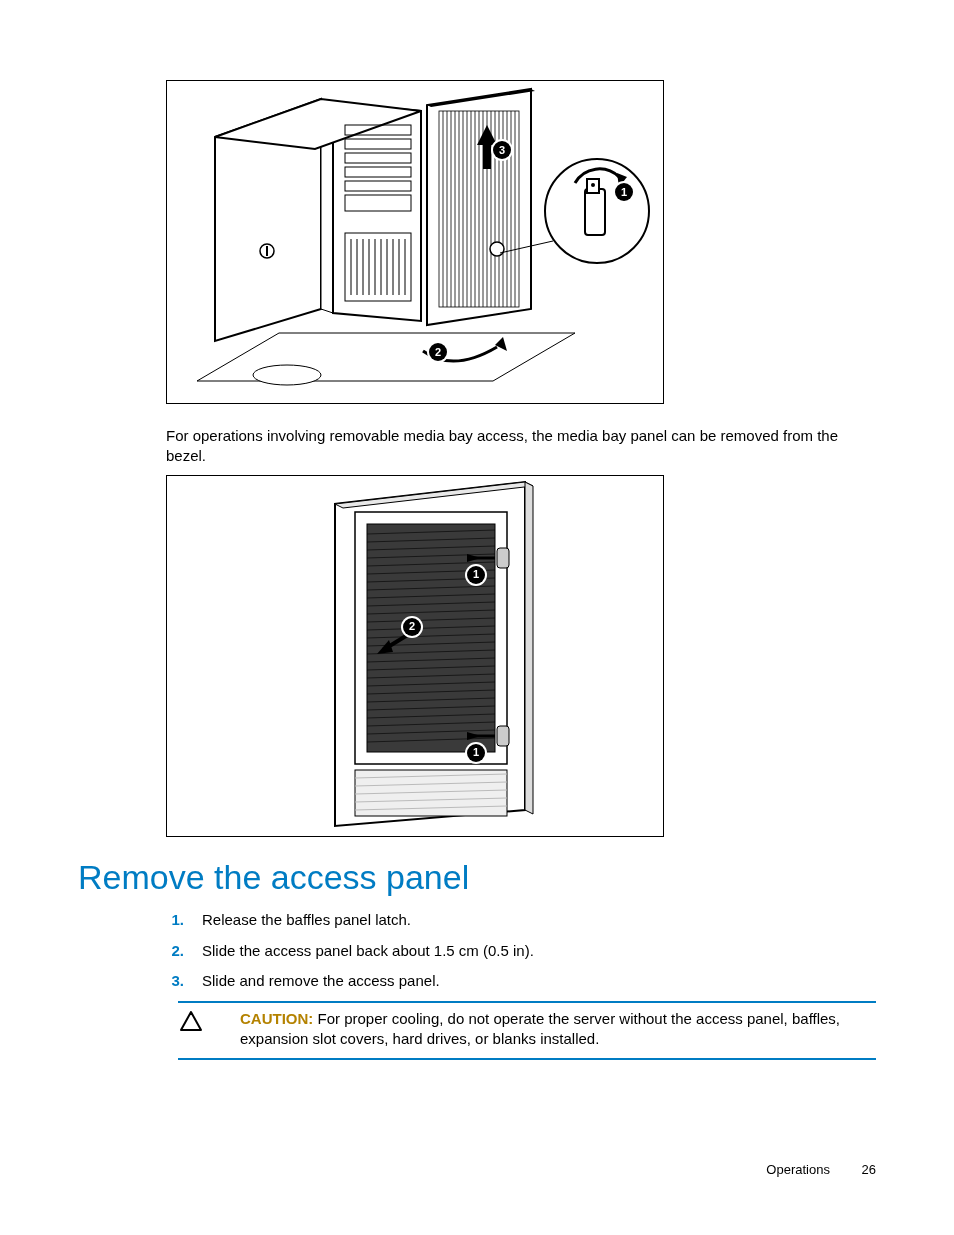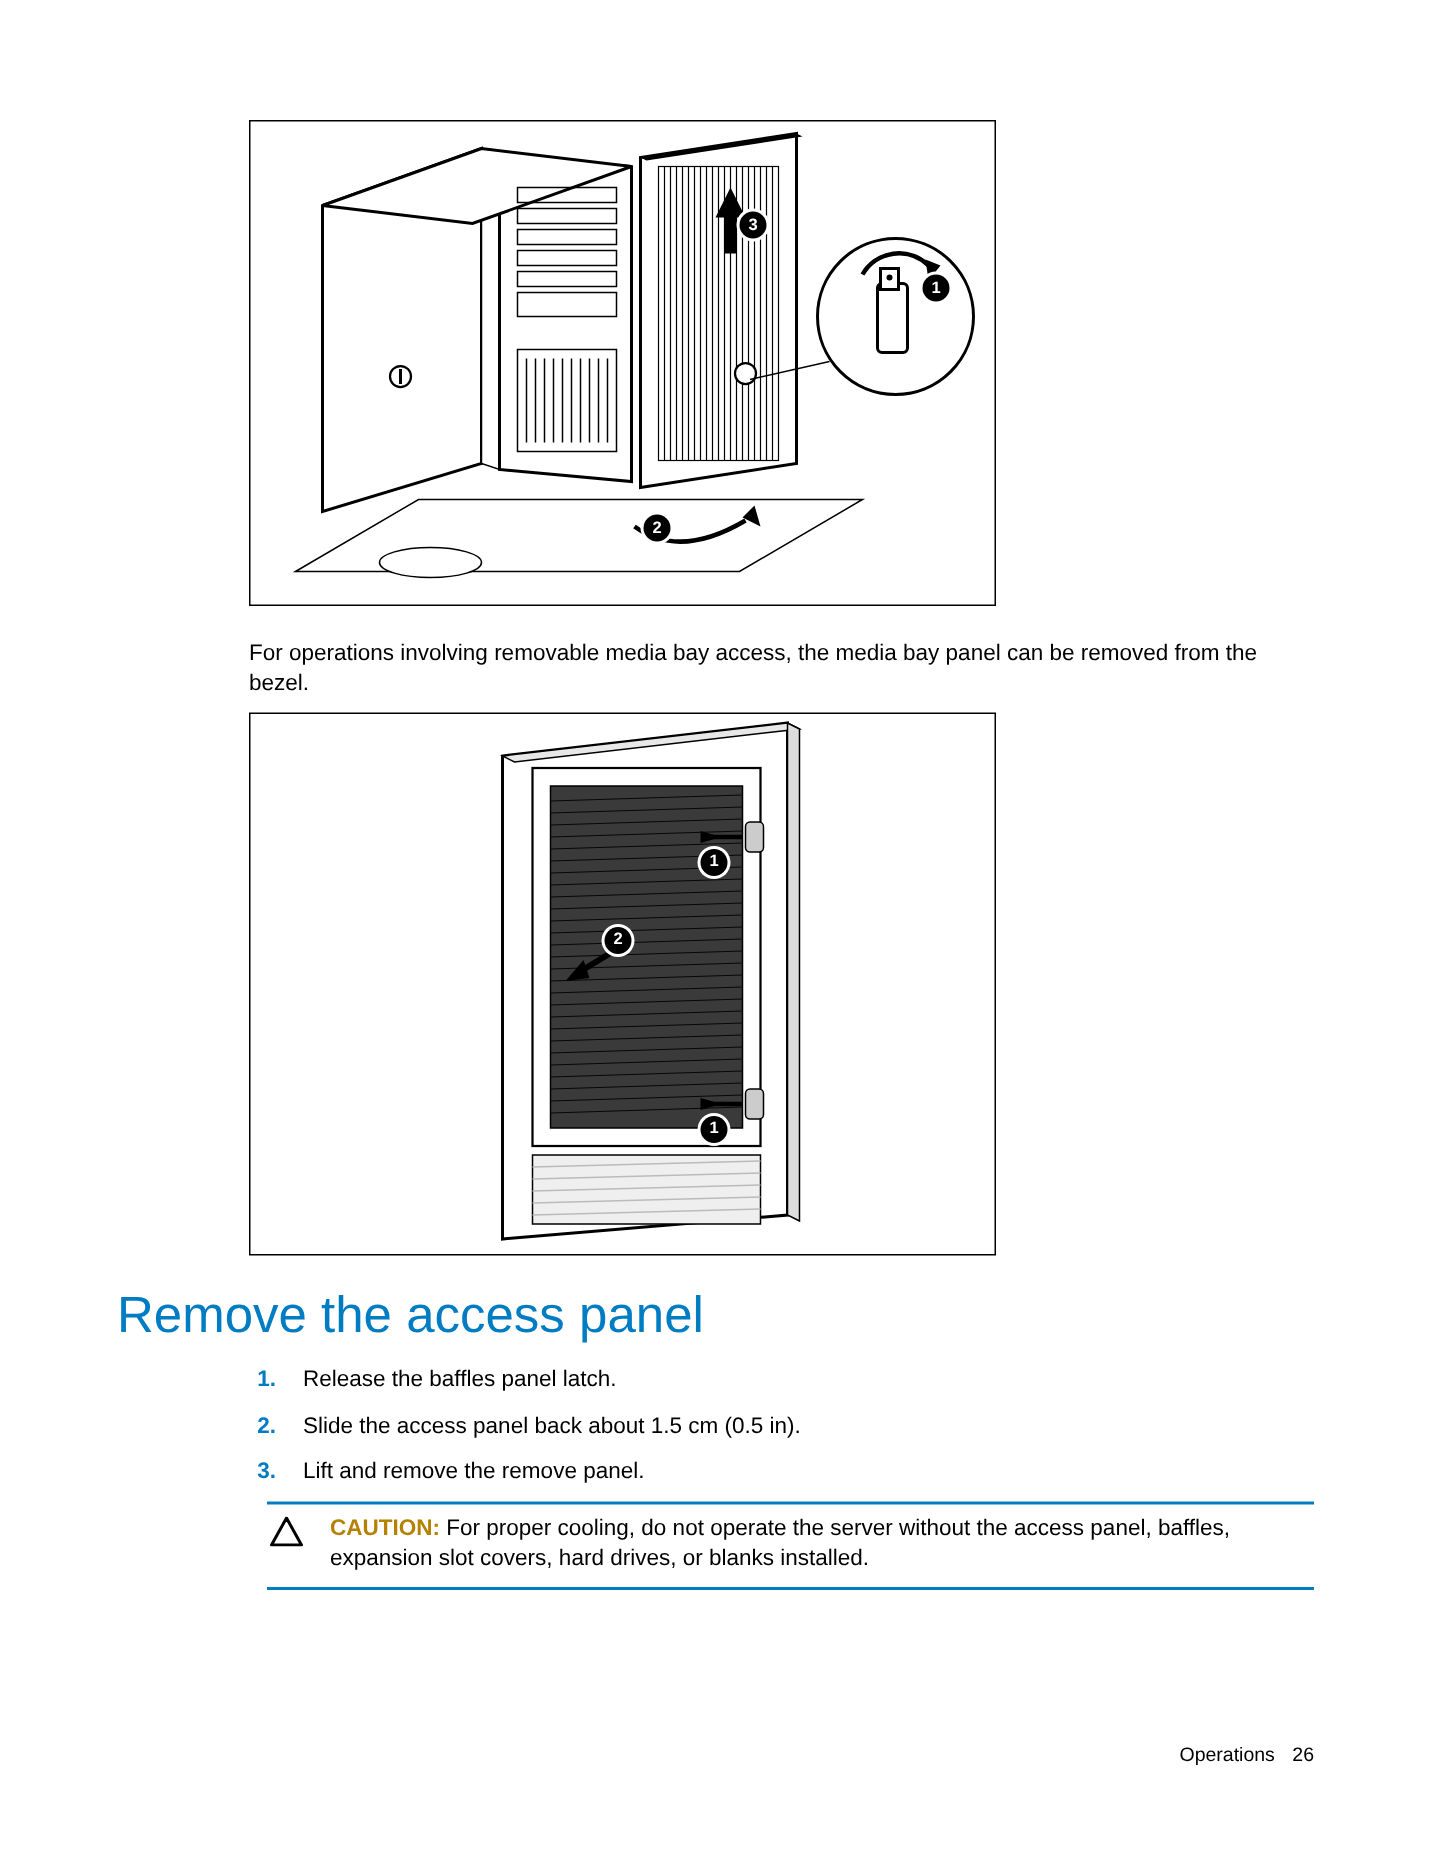--- a/index.html
+++ b/index.html
@@ -57,38 +57,38 @@
     font-weight: 700;
     min-width: 18px;
     text-align: right;
   }
   .caution-block {
     margin: 8px 0 0 100px;
     border-top: 2px solid #007cc3;
     border-bottom: 2px solid #007cc3;
     padding: 6px 0 8px 0;
     display: flex;
-    gap: 16px;
+    gap: 36px;
   }
   .caution-icon {
     width: 26px;
     flex: 0 0 26px;
     text-align: center;
   }
   .caution-icon svg { margin-top: 2px; }
   .caution-text { flex: 1; }
   .caution-label { color: #b48200; font-weight: 700; }
   .footer {
     position: absolute;
     right: 78px;
     bottom: 56px;
     font-size: 13px;
     color: #000;
   }
-  .footer .page-num { margin-left: 8px; }
+  .footer .page-num { margin-left: 28px; }
   
   .callout-badge {
     position: absolute;
     width: 18px; height: 18px;
     border-radius: 50%;
     background: #000;
     color: #fff;
     font-size: 11px;
     font-weight: 700;
     display: flex;
@@ -268,21 +268,21 @@
     <li>
       <span class="num">1.</span>
       <span>Release the baffles panel latch.</span>
     </li>
     <li>
       <span class="num">2.</span>
       <span>Slide the access panel back about 1.5 cm (0.5 in).</span>
     </li>
     <li>
       <span class="num">3.</span>
-      <span>Lift and remove the remove panel.</span>
+      <span>Slide and remove the access panel.</span>
     </li>
   </ol>
 
   <div class="caution-block">
     <div class="caution-icon">
       <svg width="22" height="20" viewBox="0 0 22 20">
         <polygon points="11,1 21,19 1,19" fill="none" stroke="#000" stroke-width="2" stroke-linejoin="round"></polygon>
       </svg>
     </div>
     <div class="caution-text">

